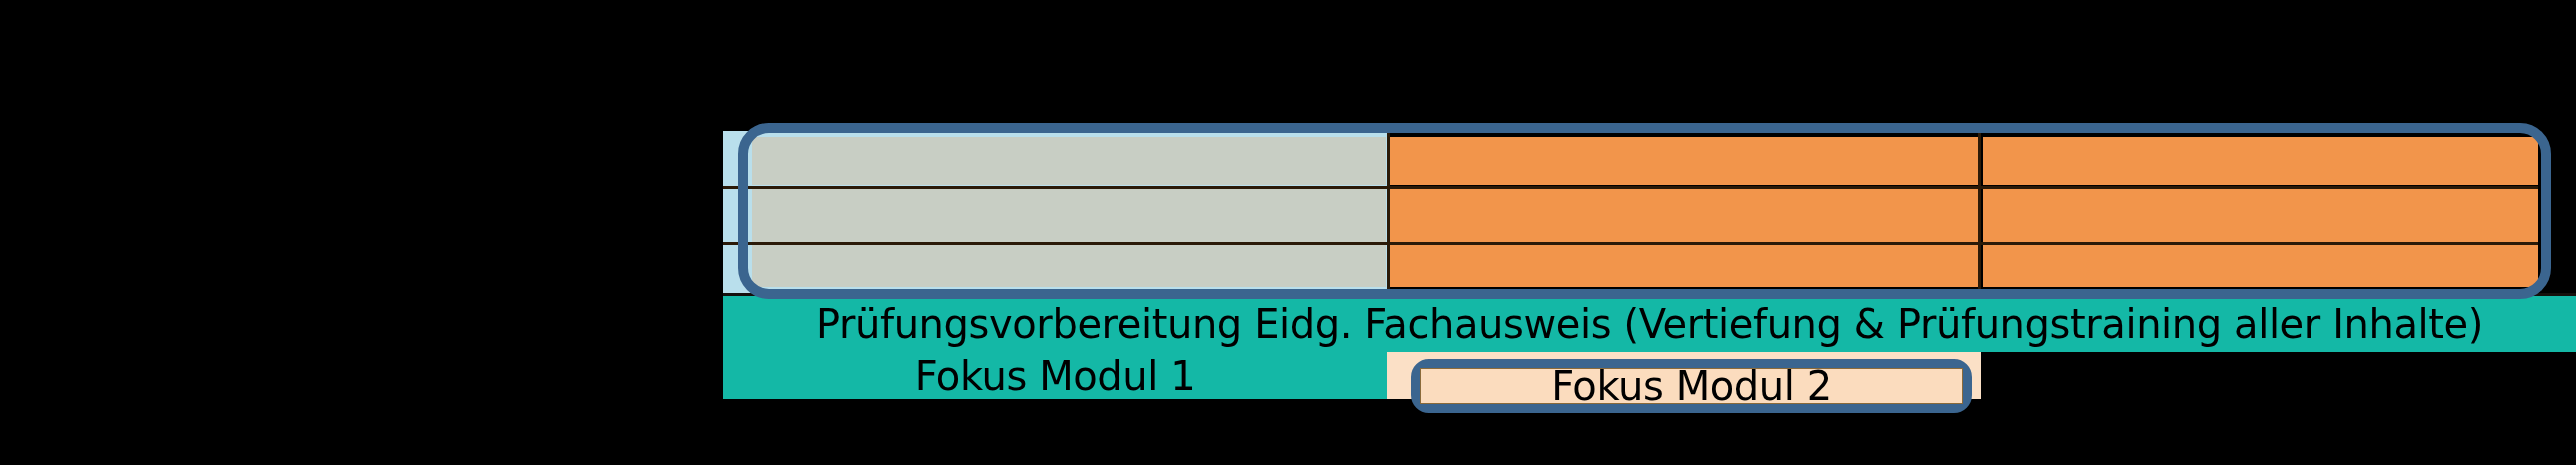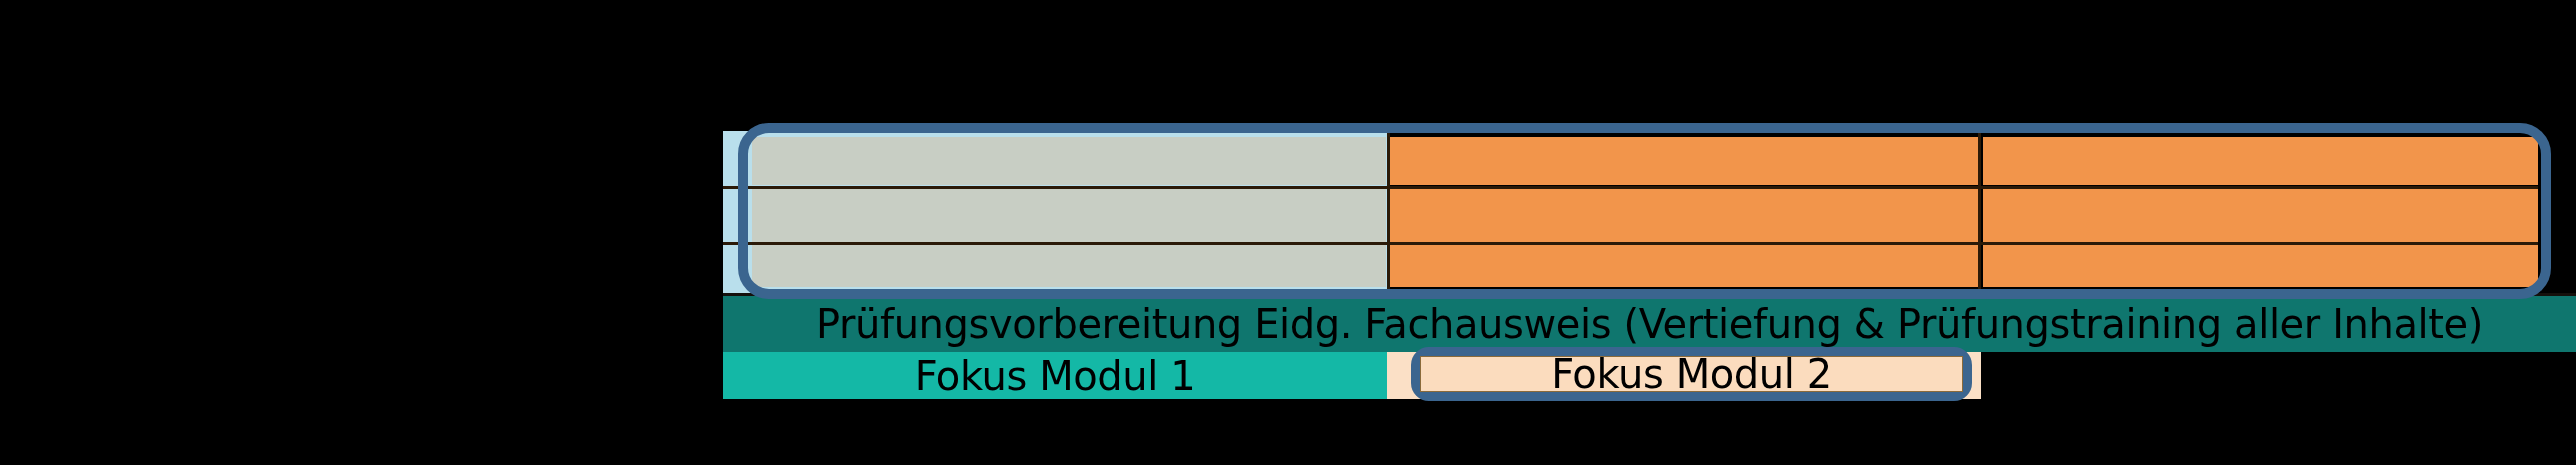--- a/index.html
+++ b/index.html
@@ -65,21 +65,21 @@
     pointer-events: none;
   }
 
   
   .band {
     box-sizing: border-box;
     display: flex;
     align-items: center;
     justify-content: center;
   }
-  .band-lavender { background: #0f766e; }
+  .band-lavender { background: #14b8a6; }
   .band-blue     { background: #14b8a6; }
   .band-peach    { background: #fbe0c6; }
 
   .band-text {
     font-family: "DejaVu Sans", sans-serif;
     font-weight: 400;
     color: #000000;
     white-space: nowrap;
     letter-spacing: -0.4px;
   }
@@ -89,20 +89,21 @@
   
   .focus2-box {
     border: 9px solid #3b658f;
     border-radius: 18px;
     box-sizing: border-box;
     background: #fbdcbe;
     display: flex;
     align-items: center;
     justify-content: flex-start;
     z-index: 12;
+    margin-top: 12px;
   }
   .focus2-inner {
     border: 1.6px solid #8a6a3a;
     box-sizing: border-box;
     width: 100%;
     height: 100%;
     display: flex;
     align-items: center;
     justify-content: center;
     background: #fbdcbe;

